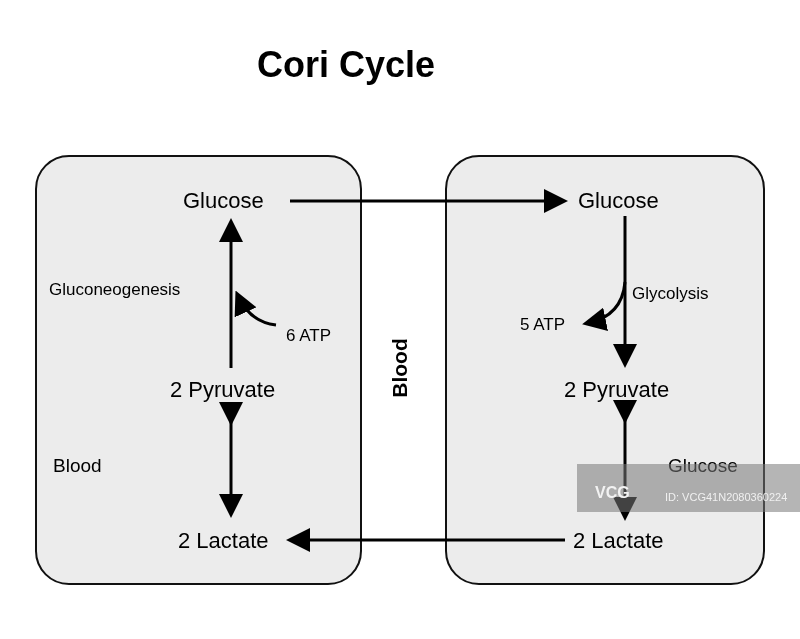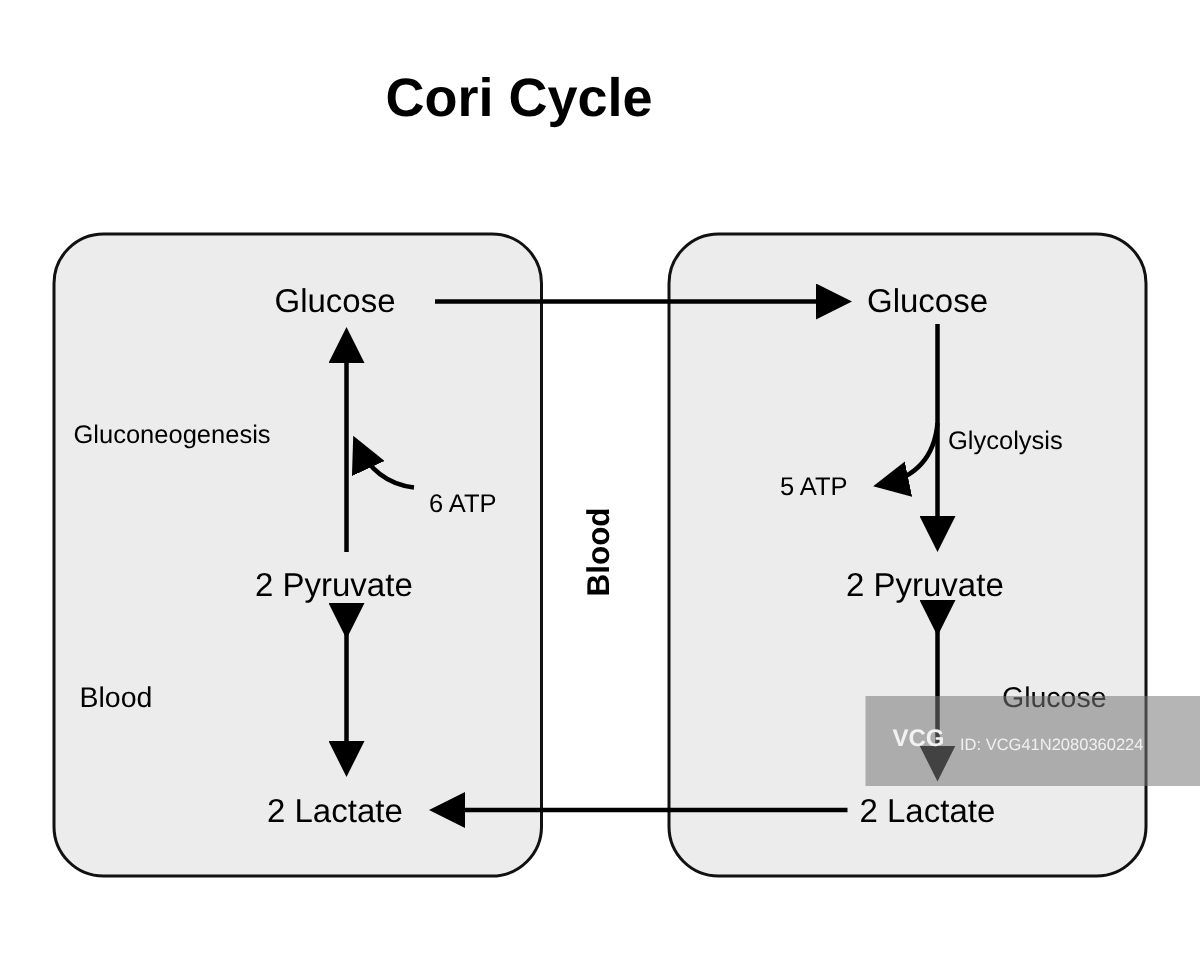--- a/index.html
+++ b/index.html
@@ -11,24 +11,24 @@
          border-radius: 34px; box-sizing: border-box; }
   #liver-box { left: 35px; top: 155px; width: 327px; height: 430px; }
   #muscle-box { left: 445px; top: 155px; width: 320px; height: 430px; }
   .lbl { position: absolute; font-weight: normal; color: #000; white-space: nowrap; }
   .big { font-size: 22px; }
   .mid { font-size: 19px; }
   .small { font-size: 17px; }
   svg.arrows { position: absolute; left: 0; top: 0; width: 800px; height: 639px; }
   .blood { position: absolute; left: 400px; top: 368px; transform: translate(-50%, -50%) rotate(-90deg);
            font-size: 21px; font-weight: bold; }
-  .wm { position: absolute; left: 577px; top: 464px; width: 223px; height: 60px;
+  .wm { position: absolute; left: 577px; top: 464px; width: 223px; height: 48px;
         background: rgba(120,120,120,0.55); }
   .wm-logo { position: absolute; left: 18px; top: 20px; font-size: 16px; font-weight: bold; color: #f2f2f2; }
-  .wm-id { position: absolute; left: 63px; top: 27px; font-size: 11px; color: #f0f0f0; text-align: center; }
+  .wm-id { position: absolute; left: 88px; top: 27px; font-size: 11px; color: #f0f0f0; text-align: center; }
 </style>
 </head>
 <body>
 
 <div class="title">Cori Cycle</div>
 
 <div class="box" id="liver-box"></div>
 <div class="box" id="muscle-box"></div>
 
 <svg class="arrows" viewBox="0 0 800 639">

